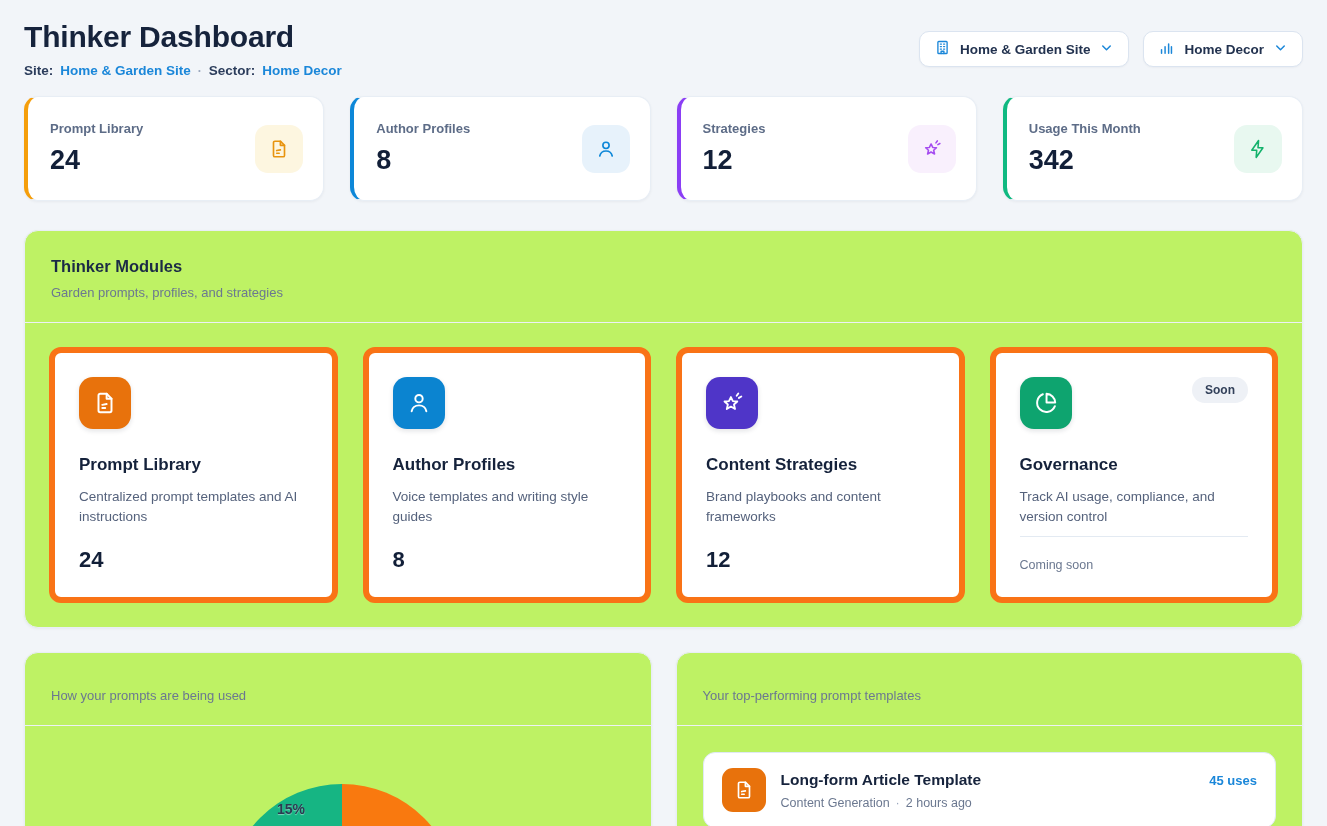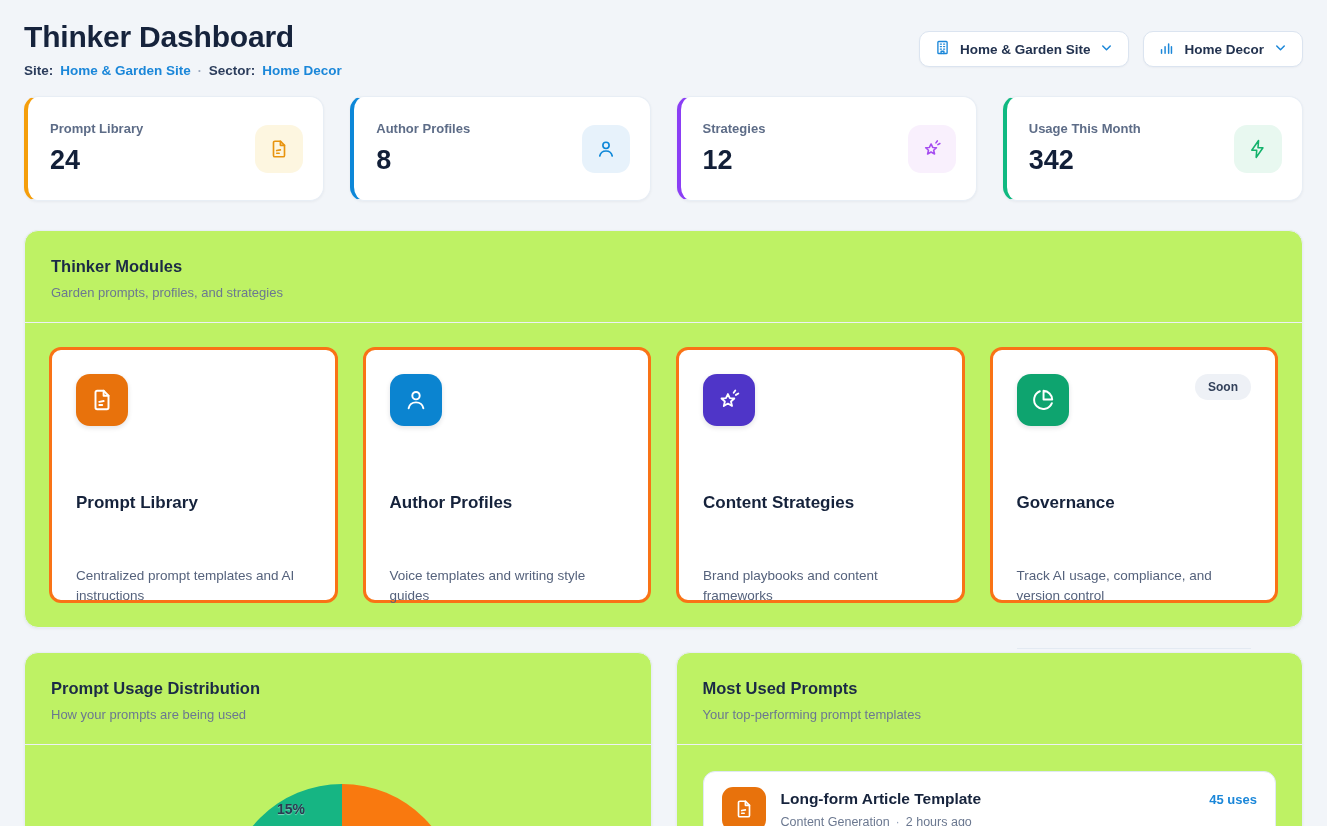--- a/index.html
+++ b/index.html
@@ -45,22 +45,22 @@
   
   .panel {
     background:#bef264; border:1px solid #e8eef5; border-radius:14px;
     box-shadow:0 1px 3px rgba(16,24,40,.05); margin-top:29px;
   }
   .panel-head { padding:26px 26px 22px 26px; border-bottom:1px solid #edf1f6; }
   .panel-title { font-size:16.5px; font-weight:800; color:#1b2a46; }
   .panel-sub { font-size:13px; color:#6b7890; margin-top:9px; }
   .modules-body { padding:24px; display:grid; grid-template-columns:repeat(4,1fr); gap:25px; }
   .module-card {
-    border:3px solid #f97316; border-radius:12px; background:#fff;
-    padding:24px; height:256px; display:flex; flex-direction:column; cursor:pointer;gap:41px;
+    border:6px solid #f97316; border-radius:12px; background:#fff;
+    padding:24px; height:256px; display:flex; flex-direction:column; cursor:pointer;
   }
   .module-top { display:flex; justify-content:space-between; align-items:flex-start; }
   .module-tile {
     width:52px; height:52px; border-radius:14px; background:var(--accent,#888);
     color:#fff; display:flex; align-items:center; justify-content:center;
     box-shadow:0 2px 5px rgba(16,24,40,.12);
   }
   .soon-badge {
     background:#eef1f6; color:#33415a; font-size:12px; font-weight:800;
     padding:6px 13px; border-radius:999px;
@@ -277,31 +277,29 @@
       </div>
     </div>
 
   </div>
 </div>
 
 <div class="bottom">
 
   <div class="panel">
     <div class="panel-head">
-      <div class="panel-title">Prompt Usage Distribution</div>
       <div class="panel-sub">How your prompts are being used</div>
     </div>
     <div class="donut" id="donut" style="background: conic-gradient(rgb(249, 121, 15) 0deg, rgb(249, 121, 15) 162deg, rgb(226, 232, 240) 162deg, rgb(226, 232, 240) 270deg, rgb(90, 63, 216) 270deg, rgb(90, 63, 216) 306deg, rgb(22, 181, 131) 306deg, rgb(22, 181, 131) 360deg);">
       <span class="donut-label">15%</span>
     </div>
   </div>
 
   <div class="panel">
     <div class="panel-head">
-      <div class="panel-title">Most Used Prompts</div>
       <div class="panel-sub">Your top-performing prompt templates</div>
     </div>
     <div class="prompts-body">
       <div class="prompt-item">
         <div class="prompt-tile" style="--accent: #e8720c;">
           <svg width="22" height="22" viewBox="0 0 24 24" fill="none" stroke="currentColor" stroke-width="1.8" stroke-linecap="round" stroke-linejoin="round">
               <path d="M13.5 3.5h-6A1.5 1.5 0 0 0 6 5v14a1.5 1.5 0 0 0 1.5 1.5h9A1.5 1.5 0 0 0 18 19V8z"></path>
               <path d="M13.5 3.5V8H18"></path>
               <path d="M9.5 13.7l4-.7M9.5 16.6h2.7"></path>
             </svg>

